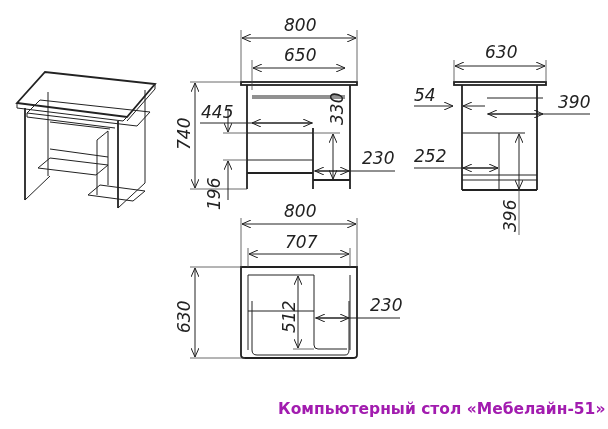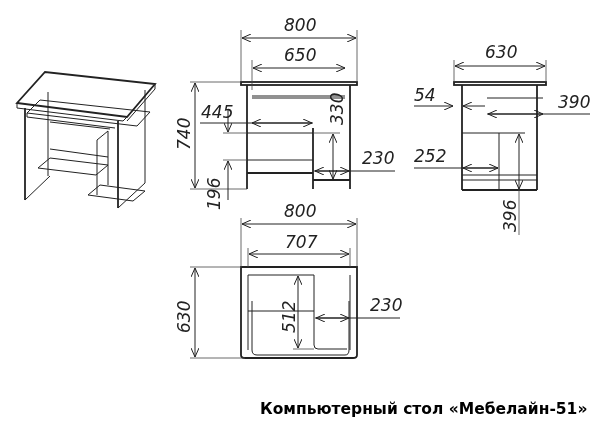--- a/index.html
+++ b/index.html
@@ -2,21 +2,21 @@
 <html><head>
 <meta charset="utf-8">
 <style>
   html, body { margin: 0; padding: 0; background: #ffffff; }
   body { width: 608px; height: 429px; position: relative; overflow: hidden; font-family: "DejaVu Sans", sans-serif; }
   svg { position: absolute; left: 0; top: 0; }
   .dim { font-family: "DejaVu Sans", sans-serif; font-style: italic; font-size: 17px; fill: #222; }
   .line { stroke: #222; stroke-width: 1; fill: none; }
   .thick { stroke: #222; stroke-width: 1.8; fill: none; }
   .thin { stroke: #444; stroke-width: 0.8; fill: none; }
-  .caption { position: absolute; left: 260px; top: 400px; font-family: "DejaVu Sans", sans-serif; font-weight: bold; font-size: 15.5px; color: #000000; white-space: nowrap; }
+  .caption { position: absolute; left: 278px; top: 400px; font-family: "DejaVu Sans", sans-serif; font-weight: bold; font-size: 15.5px; color: #a21caf; white-space: nowrap; }
 </style>
 </head>
 <body>
 
 <svg width="608" height="429" viewBox="0 0 608 429">
   <defs>
     <marker id="arr" markerWidth="10" markerHeight="8" refX="9" refY="4" orient="auto-start-reverse">
       <path d="M0,0 L9,4 L0,8" fill="none" stroke="#222" stroke-width="1"></path>
     </marker>
   </defs>

